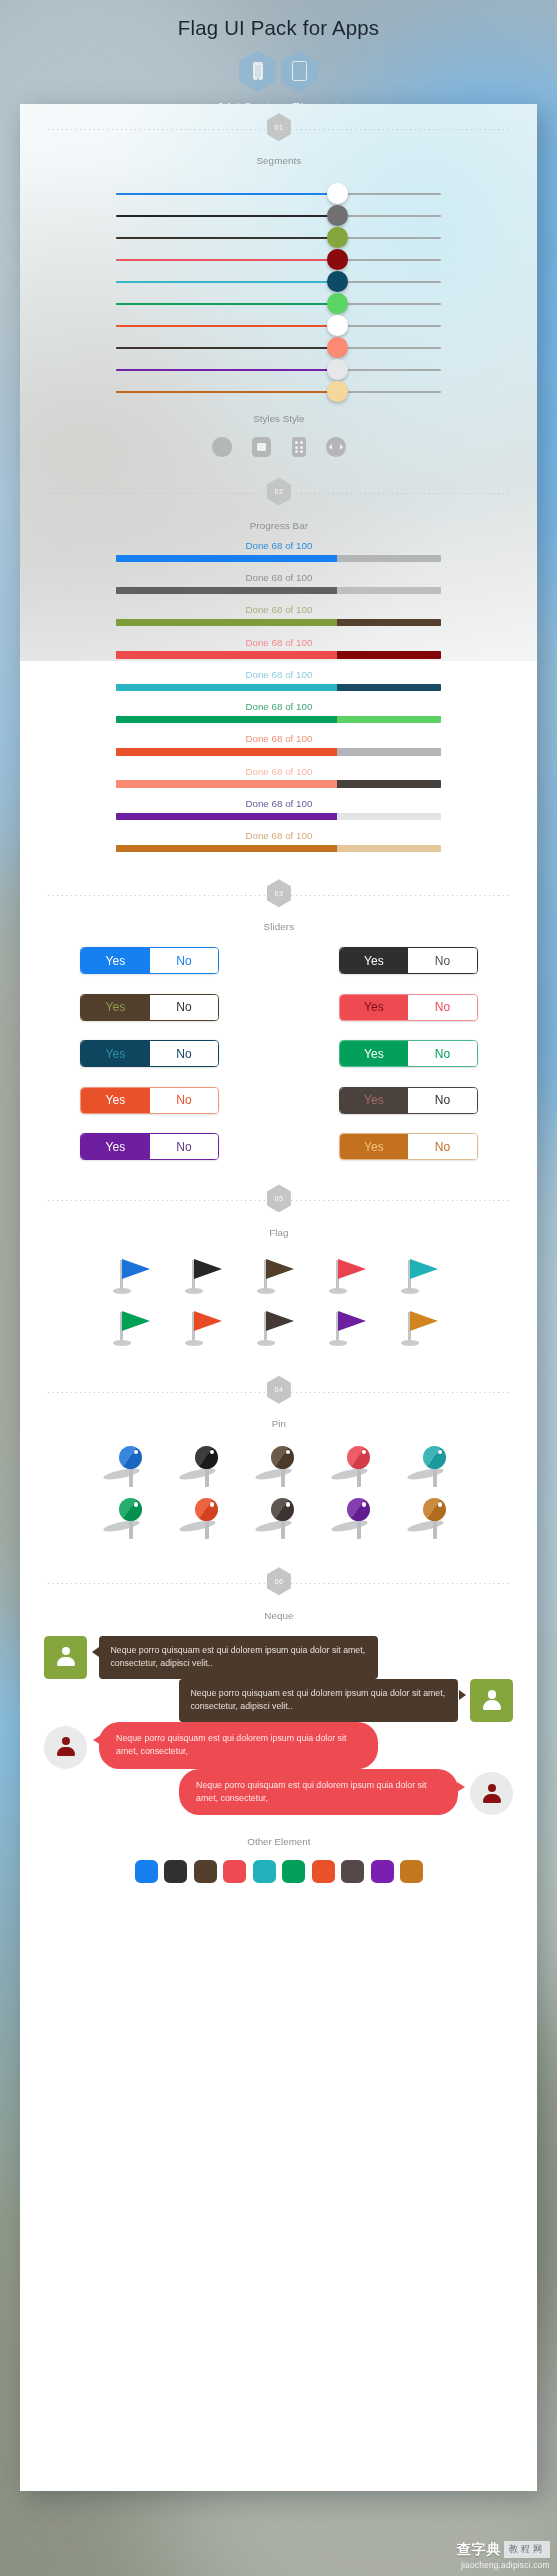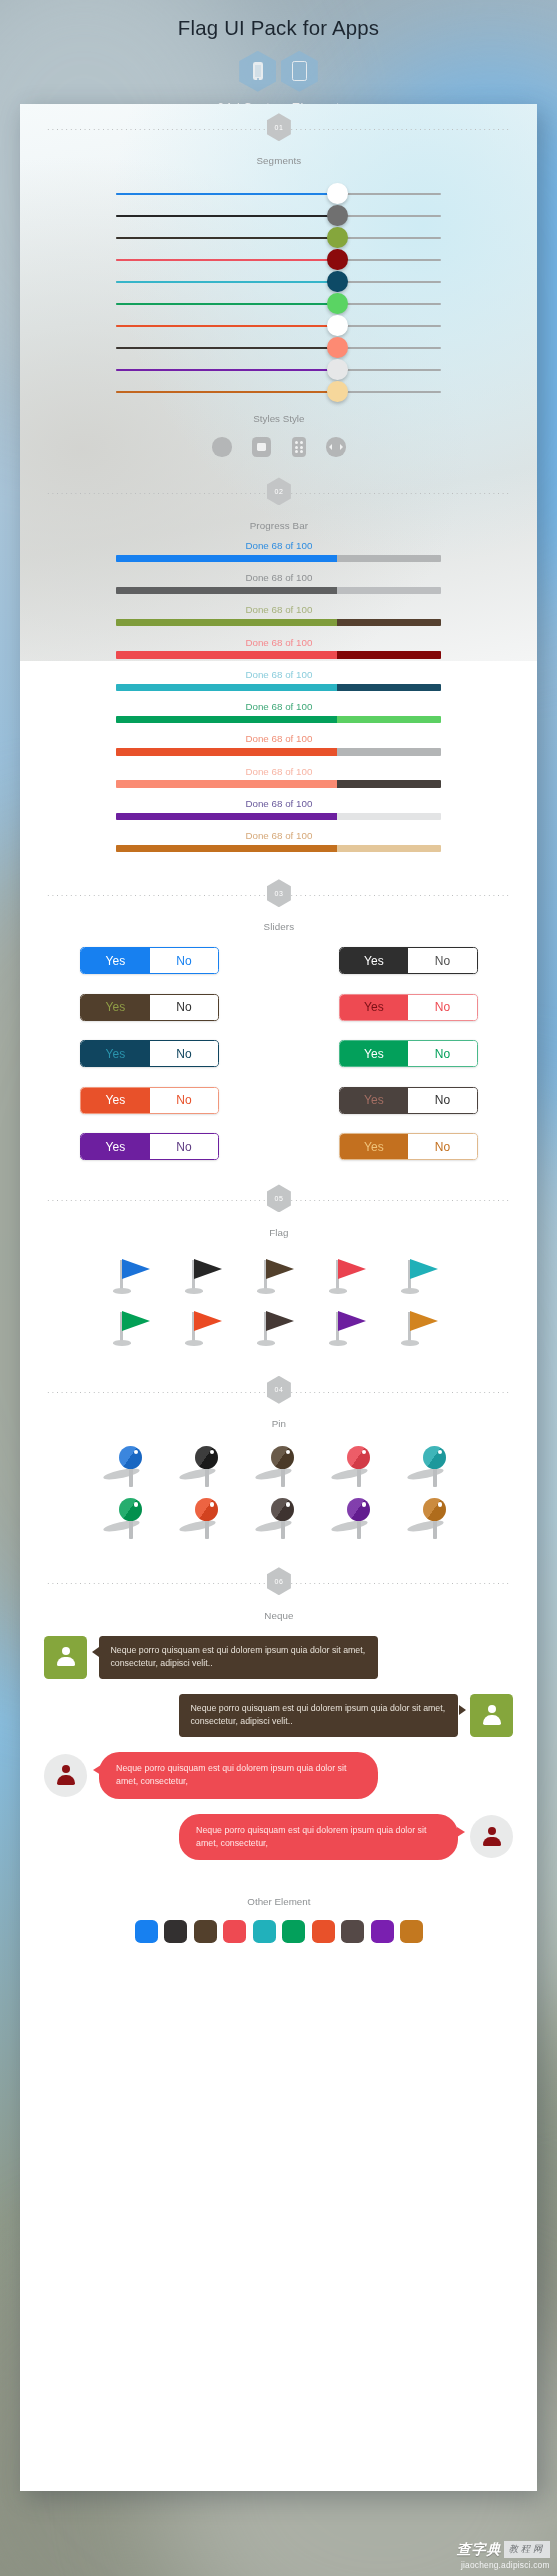--- a/index.html
+++ b/index.html
@@ -144,21 +144,21 @@
   .flag { position: relative; width: 48px; height: 43px; }
   .flag-pole { position: absolute; left: 9.3px; top: 7.4px; width: 3.3px; height: 30px; background: #c2c4c6; }
   .flag-base { position: absolute; left: 1.9px; bottom: 1.9px; width: 18.6px; height: 5.6px; border-radius: 50%; background: #c9cbcc; }
   .flag-cloth {
     position: absolute; left: 11px; top: 6.5px; width: 0; height: 0;
     border-top: 10.2px solid transparent; border-bottom: 10.2px solid transparent;
   }
 
   
   .chat-wrap { padding: 15px 24px 5.6px; }
-  .chat-row { display: flex; align-items: center; margin-bottom: 15px; }
+  .chat-row { display: flex; align-items: flex-end; margin-bottom: 0; }
   .chat-row.right { justify-content: flex-end; }
   .avatar-sq { width: 43px; height: 43px; border-radius: 4.6px; flex: none; display: flex; align-items: center; justify-content: center; }
   .avatar-ci { width: 43px; height: 43px; border-radius: 50%; flex: none; display: flex; align-items: center; justify-content: center; }
   .usr { width: 20.4px; height: 20.4px; position: relative; }
   .usr b { position: absolute; left: 50%; top: 0; width: 8.4px; height: 8.4px; margin-left: -4.2px; border-radius: 50%; background: currentColor; }
   .usr i { position: absolute; left: 50%; bottom: 0.9px; width: 17.7px; height: 9.3px; margin-left: -8.8px; border-radius: 8.8px 8.8px 1.9px 1.9px; background: currentColor; }
   .bubble { position: relative; padding: 8.4px 11px; font-size: 8.8px; line-height: 1.5; max-width: 279px; }
   .bubble.sq { border-radius: 3.7px; margin-left: 12px; }
   .bubble.sq::before {
     content: ""; position: absolute; left: -7.4px; top: 11px; width: 0; height: 0;
@@ -174,21 +174,21 @@
   .bubble.rd.r { margin-left: 0; margin-right: 12px; }
   .bubble.rd.r::before { left: auto; right: -6.5px; border-right: none; border-left: 8.4px solid currentColor; }
 
   
   .other-title { text-align: center; font-size: 9.8px; color: #8e9193; margin-top: 15px; }
   .swatch-row { display: flex; justify-content: center; gap: 6.5px; margin-top: 13px; padding-bottom: 32px; }
   .swatch { width: 23px; height: 23px; border-radius: 5.6px; }
 
   
   .watermark { position: absolute; right: 7.4px; bottom: 5.6px; text-align: right; }
-  .wm-top { display: flex; align-items: center; justify-content: flex-end; gap: 2.8px; font-style: italic; }
+  .wm-top { display: flex; align-items: center; justify-content: flex-end; gap: 2.8px; }
   .wm-cn { font-family: "DejaVu Sans", sans-serif; font-size: 14px; color: #ffffff; font-weight: bold; letter-spacing: 0.9px; text-shadow: 0 0.9px 0.9px rgba(0,0,0,.25); }
   .wm-box { font-family: "DejaVu Sans", sans-serif; font-size: 9.3px; color: #6b6f72; background: #dfe1e2; padding: 1.9px 4.6px; letter-spacing: 2.8px; }
   .wm-url { font-size: 8.4px; color: #f2f3f4; margin-top: 1.9px; letter-spacing: 0.2px; }
 </style>
 </head>
 <body>
 
 <div class="bg-blob bg-a"></div>
 <div class="bg-blob bg-b"></div>
 <div class="bg-blob bg-c"></div>

